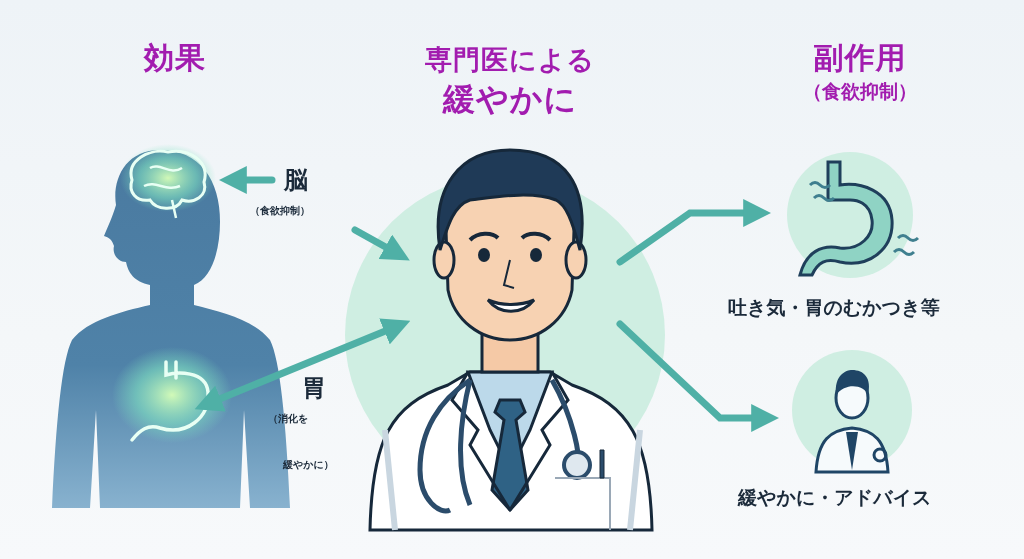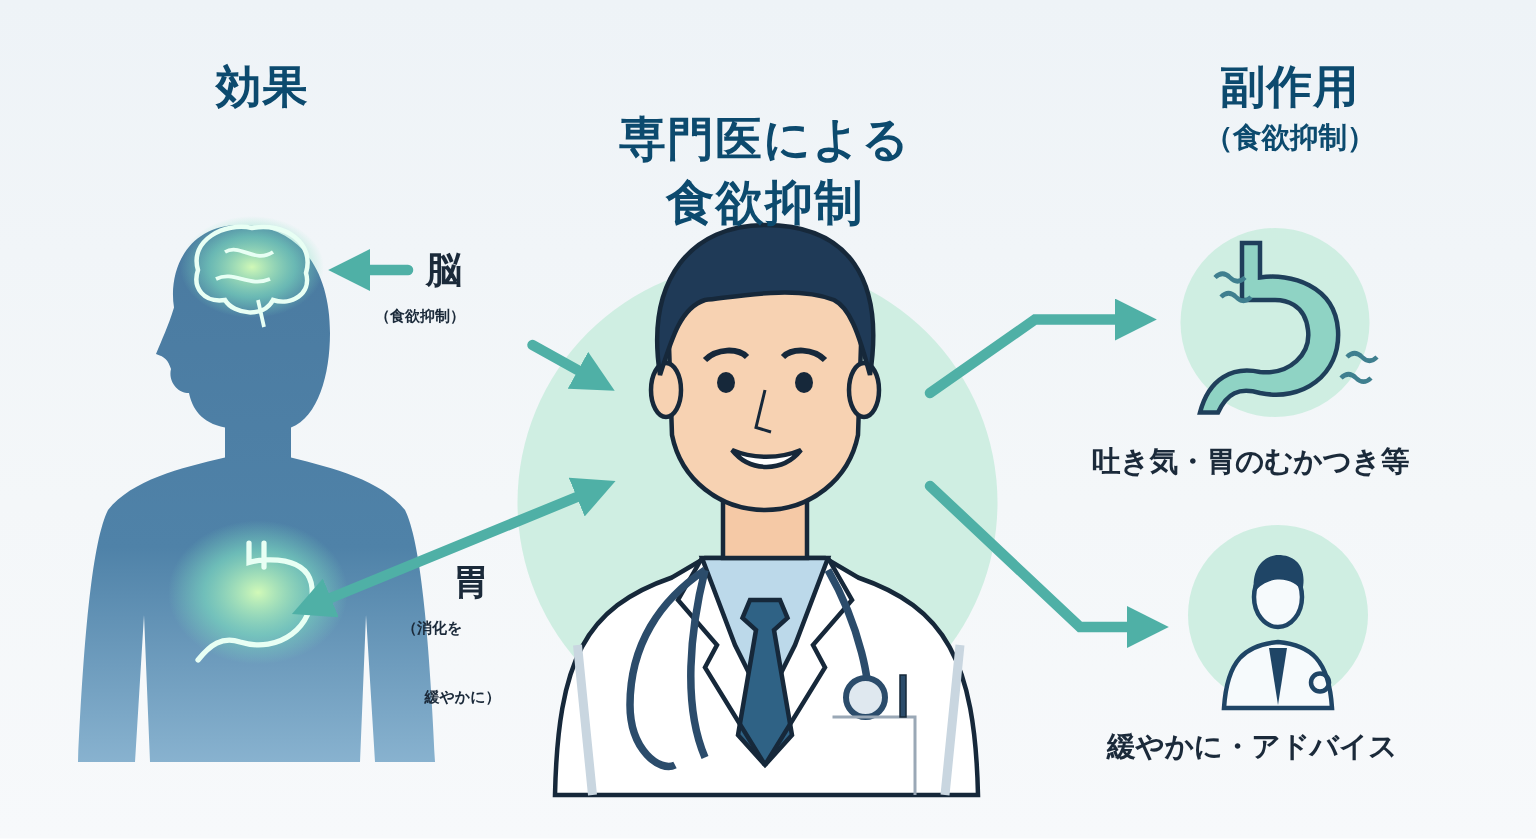--- a/index.html
+++ b/index.html
@@ -3,21 +3,21 @@
 <meta charset="utf-8">
 <style>
   html, body { margin:0; padding:0; }
   body {
     width:1024px; height:559px; overflow:hidden; position:relative;
     background: linear-gradient(180deg, #eef3f7 0%, #f4f7f9 60%, #f7f9fb 100%);
     font-family: "DejaVu Sans", "Liberation Sans", sans-serif;
     color:#1b2a3a;
   }
   .abs { position:absolute; }
-  .title { font-weight:bold; text-align:center; color:#0c4a6e; }
+  .title { font-weight:bold; text-align:center; color:#a21caf; }
   .t-lg { font-size:30px; letter-spacing:1px; }
   .t-sub { font-size:19px; font-weight:bold; }
   .label-bold { font-weight:bold; font-size:24px; }
   .label-sm { font-size:10px; font-weight:bold; }
   .caption { font-weight:bold; font-size:19px; white-space:nowrap; }
   svg { position:absolute; left:0; top:0; }
 </style>
 </head>
 <body>
 
@@ -120,22 +120,22 @@
     <path d="M836,395 C834,375 846,370 852,370 C864,370 872,378 868,395 C864,385 846,382 836,395 z" fill="#1f4566"></path>
     <circle cx="880" cy="455" r="6" fill="none" stroke="#1f4566" stroke-width="3"></circle>
   </g>
 </svg>
 
 <div class="abs title" style="left:60px; top:38px; width:230px;">
   <div class="t-lg">効果</div>
 </div>
 
 <div class="abs title" style="left:360px; top:42px; width:300px;">
-  <div class="t-lg" style="font-size:31px;margin-top:30px;">専門医による</div>
-  <div class="t-lg" style="font-size:32px;">食欲抑制</div>
+  <div class="t-lg" style="font-size:27px;">専門医による</div>
+  <div class="t-lg" style="font-size:32px;">緩やかに</div>
 </div>
 
 <div class="abs title" style="left:740px; top:38px; width:240px;">
   <div class="t-lg">副作用</div>
   <div class="t-sub">（食欲抑制）</div>
 </div>
 
 <div class="abs" style="left:284px; top:164px; text-align:center;">
   <div class="label-bold">脳</div>
 </div>

